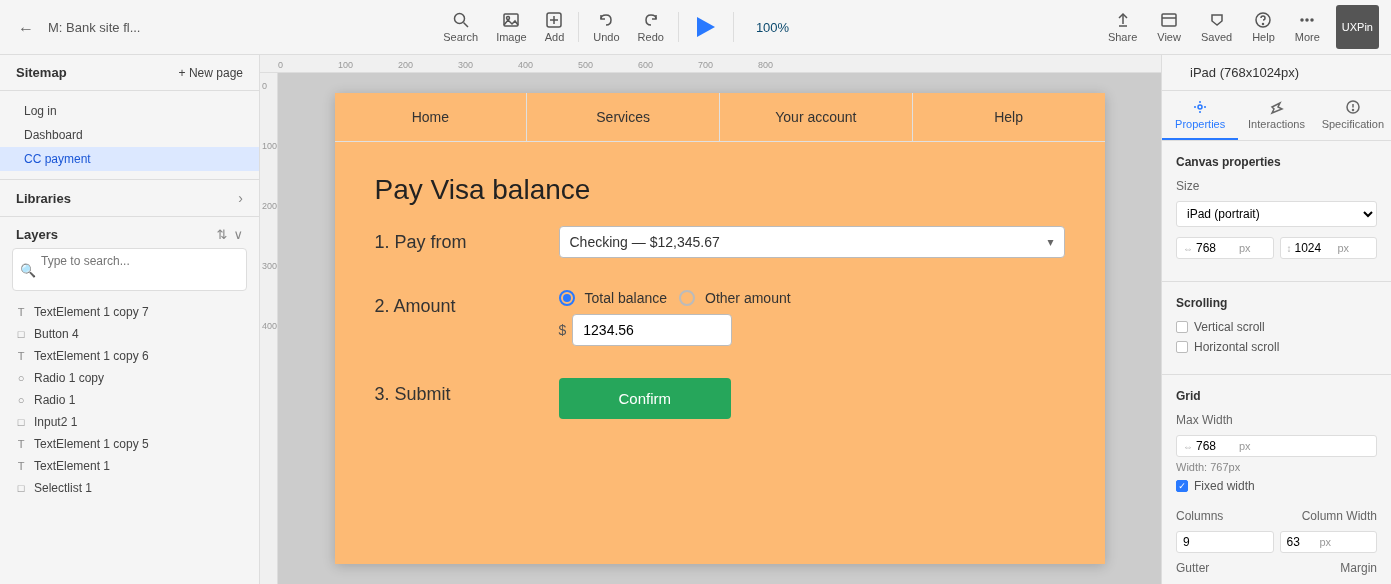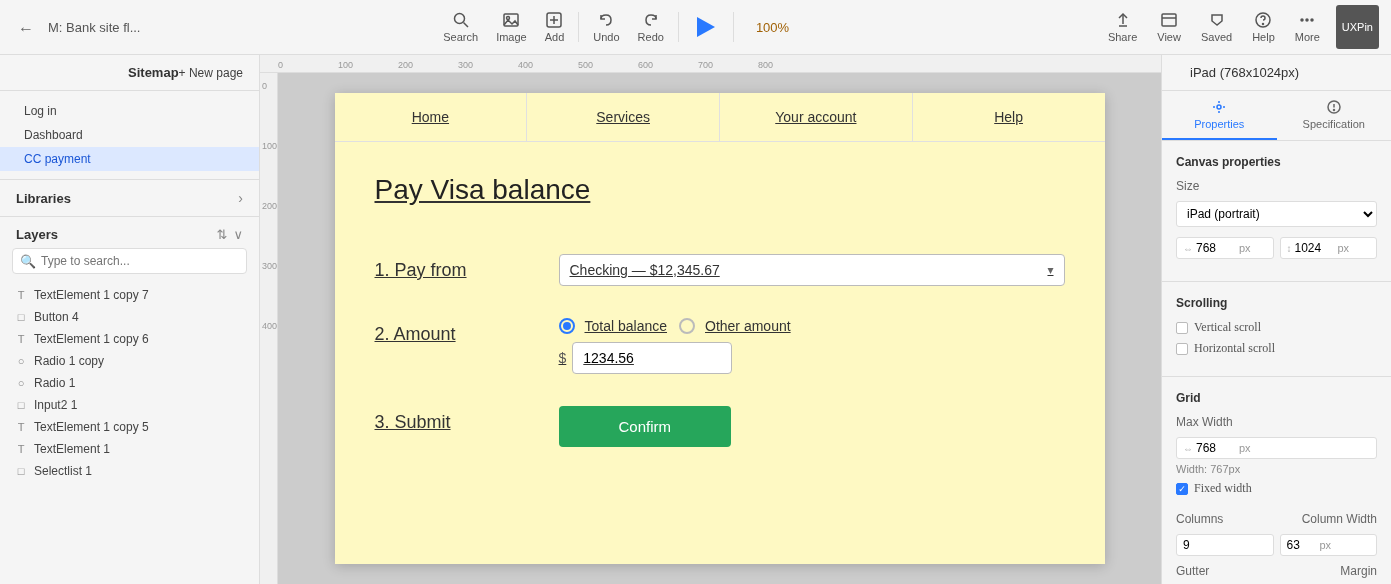--- a/index.html
+++ b/index.html
@@ -17,67 +17,67 @@
       flex-shrink: 0;
     }
     .toolbar-left { display: flex; align-items: center; gap: 4px; }
     .back-btn { background: none; border: none; cursor: pointer; padding: 6px; color: #666; font-size: 16px; }
     .site-title { font-size: 13px; color: #555; margin-left: 4px; white-space: nowrap; overflow: hidden; text-overflow: ellipsis; max-width: 120px; }
     .toolbar-center-tools { display: flex; align-items: center; gap: 2px; margin: 0 auto; }
     .tool-btn { background: none; border: none; cursor: pointer; padding: 4px 8px; display: flex; flex-direction: column; align-items: center; gap: 2px; color: #555; font-size: 11px; }
     .tool-btn svg { width: 18px; height: 18px; }
     .preview-btn { background: none; border: none; cursor: pointer; padding: 6px 12px; }
     .preview-icon { width: 0; height: 0; border-top: 10px solid transparent; border-bottom: 10px solid transparent; border-left: 18px solid #2979ff; }
-    .zoom-label { font-size: 13px; color: #a16207; margin: 0 16px; }
+    .zoom-label { font-size: 13px; color: #0c4a6e; margin: 0 16px; }
     .toolbar-right { display: flex; align-items: center; gap: 4px; }
     .toolbar-right .tool-btn { font-size: 11px; }
     .user-badge { background: #555; color: white; border-radius: 3px; padding: 16px 6px; font-size: 11px; margin-left: 4px; }
 
     
     .main-layout { display: flex; flex: 1; overflow: hidden; }
 
     
     .left-sidebar { width: 260px; background: #f5f5f5; border-right: 1px solid #ddd; display: flex; flex-direction: column; flex-shrink: 0; overflow: hidden; }
-    .sidebar-section-header { display: flex; align-items: center; justify-content: flex-end; padding: 10px 16px; border-bottom: 1px solid #ddd; }
+    .sidebar-section-header { display: flex; align-items: center; justify-content: space-between; padding: 10px 16px; border-bottom: 1px solid #ddd; }
     .sidebar-section-title { font-size: 13px; font-weight: 600; color: #333; }
     .new-page-btn { background: none; border: none; cursor: pointer; color: #404040; font-size: 12px; }
     .sitemap-list { padding: 8px 0; border-bottom: 1px solid #ddd; }
     .sitemap-item { padding: 5px 24px; font-size: 12px; color: #444; cursor: pointer; }
     .sitemap-item.active { background: #dce8ff; color: #1a56d6; }
     .sidebar-section-header2 { display: flex; align-items: center; justify-content: space-between; padding: 10px 16px; border-bottom: 1px solid #ddd; }
     .libraries-title { font-size: 13px; font-weight: 600; color: #333; }
     .expand-icon { color: #888; font-size: 14px; cursor: pointer; }
     .layers-header { display: flex; align-items: center; justify-content: space-between; padding: 10px 16px 6px; }
     .layers-title { font-size: 13px; font-weight: 600; color: #333; }
     .layers-icons { display: flex; gap: 6px; color: #888; }
     .search-layers { margin: 0 12px 8px; position: relative; }
-    .search-layers input { width: 100%; padding: 5px 8px 5px 28px; border: 1px solid #ddd; border-radius: 4px; background: white; font-size: 12px; outline: none; }
+    .search-layers input { width: 100%; padding: 5px 8px 22px 28px; border: 1px solid #ddd; border-radius: 4px; background: white; font-size: 12px; outline: none; }
     .search-layers .search-icon-inner { position: absolute; left: 8px; top: 50%; transform: translateY(-50%); color: #888; font-size: 13px; }
     .layer-list { overflow-y: auto; flex: 1; padding: 2px 0; }
     .layer-item { display: flex; align-items: center; gap: 6px; padding: 4px 14px; font-size: 12px; color: #444; cursor: pointer; }
     .layer-icon { width: 14px; height: 14px; display: flex; align-items: center; justify-content: center; color: #888; flex-shrink: 0; font-size: 11px; }
     .layer-label { white-space: nowrap; overflow: hidden; text-overflow: ellipsis; }
 
     
     .canvas-area { flex: 1; background: #ccc; position: relative; overflow: hidden; display: flex; flex-direction: column; }
     .ruler-top { height: 18px; background: #f0f0f0; border-bottom: 1px solid #ddd; display: flex; align-items: flex-end; padding-bottom: 2px; position: relative; }
     .ruler-mark { position: absolute; font-size: 9px; color: #999; }
     .canvas-scroll { flex: 1; overflow: auto; display: flex; }
     .ruler-left { width: 18px; background: #f0f0f0; border-right: 1px solid #ddd; flex-shrink: 0; position: relative; }
     .canvas-content { flex: 1; display: flex; justify-content: center; padding: 20px; position: relative; }
-    .device-frame { background: #fef9c3; width: 770px; min-height: 460px; box-shadow: 0 2px 12px rgba(0,0,0,0.2); position: relative; text-decoration: underline; }
+    .device-frame { background: #fdba74; width: 770px; min-height: 460px; box-shadow: 0 2px 12px rgba(0,0,0,0.2); position: relative; }
     
     
     .preview-nav { display: flex; border-bottom: 1px solid #e0e0e0; }
     .preview-nav-item { flex: 1; text-align: center; padding: 16px 8px; font-size: 14px; color: #333; border-right: 1px solid #e0e0e0; cursor: pointer; }
     .preview-nav-item:last-child { border-right: none; }
 
     
     .page-content { padding: 32px 40px; }
-    .page-title { font-size: 28px; color: #222; margin-bottom: 48px; font-weight: 400; }
+    .page-title { font-size: 28px; color: #222; margin-bottom: 20px; font-weight: 400; }
     .form-section { display: flex; align-items: flex-start; gap: 24px; margin-bottom: 32px; }
     .form-section-label { font-size: 18px; color: #333; width: 160px; flex-shrink: 0; padding-top: 6px; }
     .form-section-content { flex: 1; }
     .dropdown-select { display: flex; align-items: center; border: 1px solid #bbb; border-radius: 4px; padding: 7px 10px; background: white; cursor: pointer; font-size: 14px; gap: 8px; min-width: 220px; }
     .dropdown-caret { margin-left: auto; font-size: 12px; color: #666; }
     .radio-group { display: flex; flex-direction: row; gap: 12px; }
     .radio-item { display: flex; align-items: center; gap: 10px; font-size: 14px; cursor: pointer; }
     .radio-circle { width: 16px; height: 16px; border-radius: 50%; border: 2px solid #bbb; display: flex; align-items: center; justify-content: center; flex-shrink: 0; }
     .radio-circle.selected { border-color: #2979ff; }
     .radio-dot { width: 8px; height: 8px; border-radius: 50%; background: #2979ff; }
@@ -98,21 +98,21 @@
     .right-section { padding: 14px; border-bottom: 1px solid #ddd; }
     .right-section-title { font-size: 12px; font-weight: 600; color: #333; margin-bottom: 10px; }
     .right-field-row { display: flex; align-items: center; justify-content: space-between; margin-bottom: 8px; }
     .right-field-label { font-size: 12px; color: #666; }
     .right-select { border: 1px solid #ddd; border-radius: 3px; padding: 4px 6px; font-size: 12px; background: white; cursor: pointer; width: 120px; }
     .right-input-pair { display: flex; gap: 6px; margin-bottom: 8px; }
     .right-input-box { display: flex; align-items: center; gap: 3px; border: 1px solid #ddd; border-radius: 3px; padding: 3px 6px; background: white; flex: 1; }
     .right-input-box input { border: none; outline: none; width: 40px; font-size: 12px; background: transparent; }
     .right-input-box .unit { font-size: 11px; color: #999; }
     .right-input-arrows { font-size: 10px; color: #aaa; }
-    .checkbox-row { display: flex; align-items: center; gap: 6px; margin-bottom: 6px; font-family: Liberation Serif, serif; }
+    .checkbox-row { display: flex; align-items: center; gap: 6px; margin-bottom: 6px; }
     .checkbox-box { width: 12px; height: 12px; border: 1px solid #bbb; border-radius: 2px; background: white; flex-shrink: 0; }
     .checkbox-box.checked { background: #2979ff; border-color: #2979ff; display: flex; align-items: center; justify-content: center; }
     .checkbox-check { color: white; font-size: 9px; }
     .checkbox-label { font-size: 12px; color: #555; }
     .width-badge { font-size: 11px; color: #888; margin-top: 4px; }
   </style>
 </head>
 <body>
 
 <div class="toolbar">
@@ -367,20 +367,26 @@
     <div class="right-tabs">
       <div class="right-tab active">
         <svg viewBox="0 0 16 16" fill="none" stroke="currentColor" stroke-width="1.5">
           <circle cx="8" cy="8" r="2"></circle>
             <path d="M8 2v2M8 12v2M2 8h2M12 8h2"></path>
         </svg>
         <span>Properties</span>
       </div>
       <div class="right-tab">
         <svg viewBox="0 0 16 16" fill="none" stroke="currentColor" stroke-width="1.5">
+          <path d="M4 8 L12 4 L10 8 L14 10 L4 14 L6 10 Z"></path>
+        </svg>
+        <span>Interactions</span>
+      </div>
+      <div class="right-tab">
+        <svg viewBox="0 0 16 16" fill="none" stroke="currentColor" stroke-width="1.5">
           <circle cx="8" cy="8" r="6"></circle>
             <line x1="8" y1="5" x2="8" y2="8.5"></line>
             <circle cx="8" cy="11" r="0.5" fill="currentColor"></circle>
         </svg>
         <span>Specification</span>
       </div>
     </div>
 
     <div class="right-section">
       <div class="right-section-title">Canvas properties</div>

